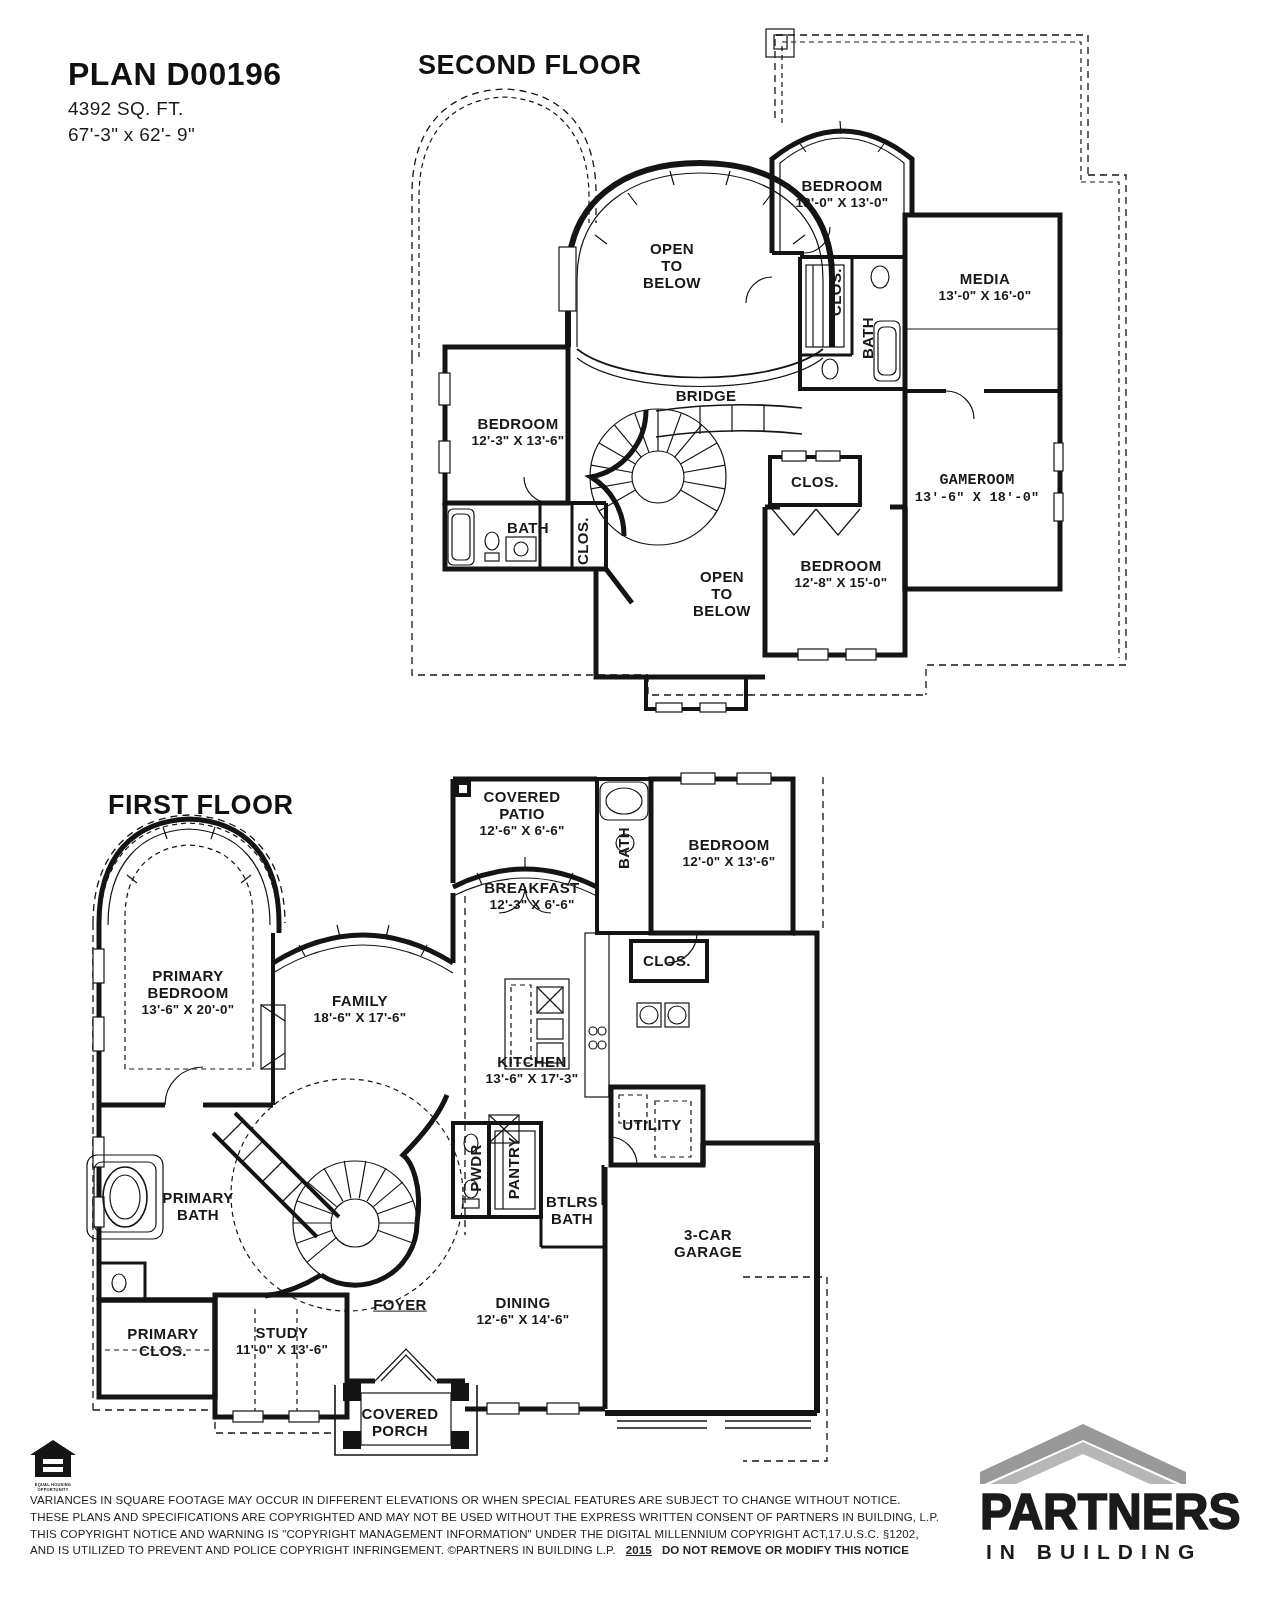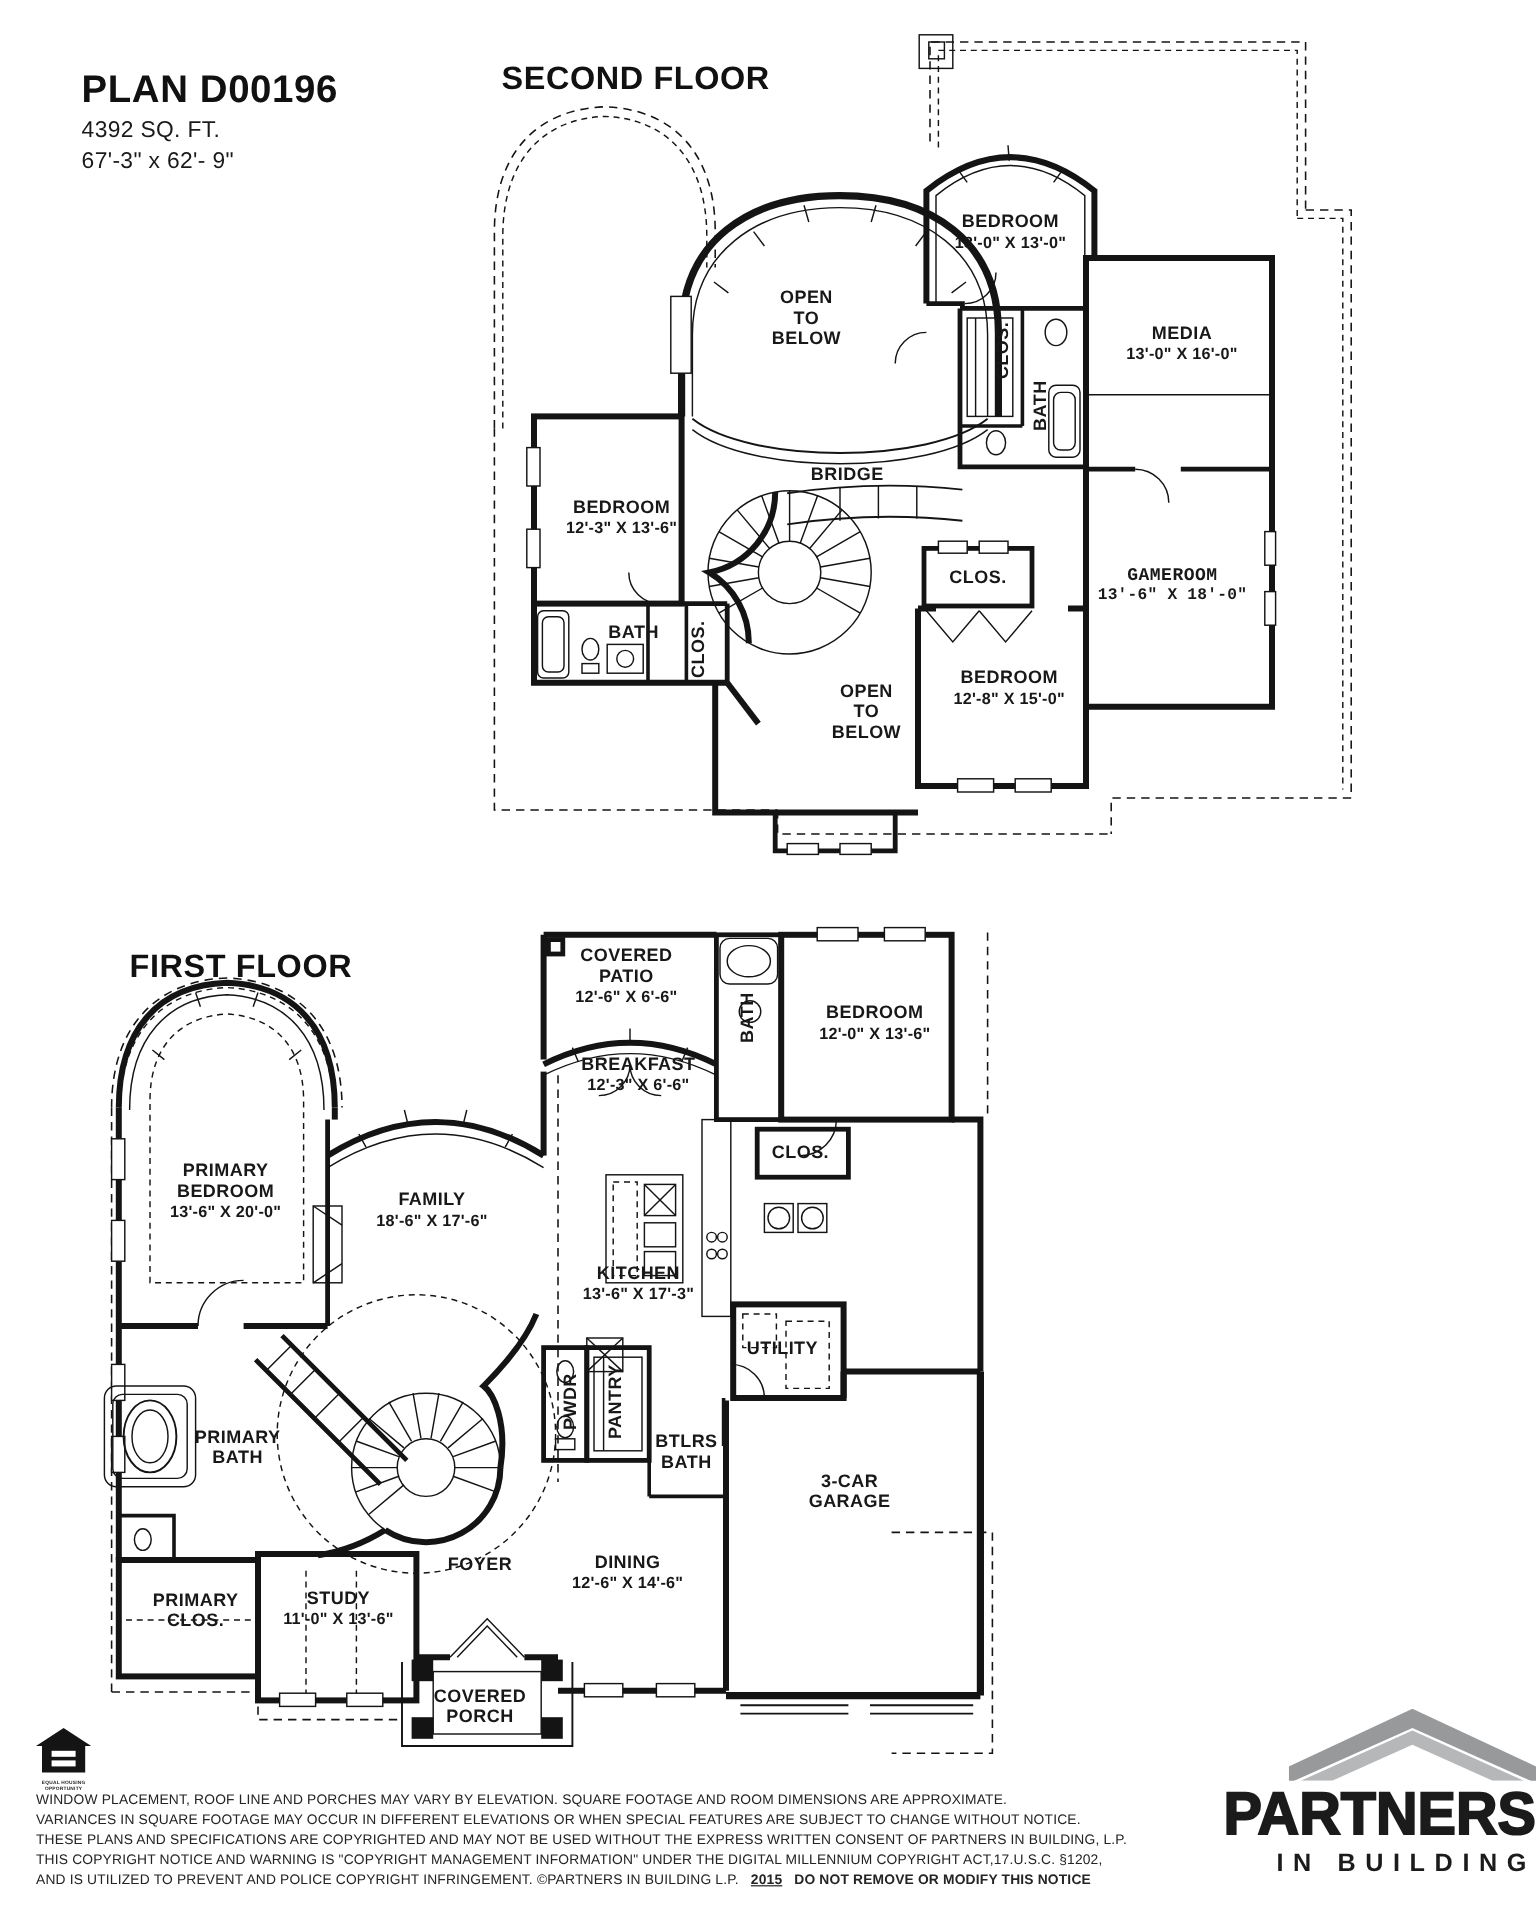--- a/index.html
+++ b/index.html
@@ -29,21 +29,21 @@
   .w1{stroke:#141414;stroke-width:1.2;fill:none;}
   .dash{stroke:#141414;stroke-width:1.3;fill:none;stroke-dasharray:7 5;}
   .dashf{stroke:#141414;stroke-width:1.2;fill:none;stroke-dasharray:5 4;}
   .white{fill:#ffffff;stroke:#141414;stroke-width:1.2;}
   .blk{fill:#141414;stroke:none;}
   
   .footer{position:absolute;left:30px;top:1492px;width:950px;font-size:11.5px;line-height:16.8px;letter-spacing:.15px;color:#242424;}
   .footer .yr{font-weight:bold;text-decoration:underline;margin:0 10px;}
   .footer .warn{font-weight:bold;}
   
-  .pib{position:absolute;left:980px;top:1424px;width:300px;text-align:right;}
+  .pib{position:absolute;left:980px;top:1424px;width:300px;text-align:left;}
   .pib .word{font-size:48px;font-weight:bold;letter-spacing:0px;color:#1b1b1b;line-height:1.02;transform:scaleY(1.04);-webkit-text-stroke:1.6px #1b1b1b;}
   .pib .tag{font-size:21px;font-weight:bold;letter-spacing:8px;color:#1b1b1b;margin-top:3px;padding-left:6px;}
   
   .eho{position:absolute;left:28px;top:1440px;width:50px;text-align:center;}
   .eho-cap{font-size:4px;line-height:5px;color:#222;font-weight:bold;letter-spacing:.2px;}
 </style>
 </head>
 <body>
 
 <div class="plan-title">PLAN D00196</div>
@@ -343,39 +343,38 @@
 <div class="lbl" style="left:652px;top:1125px;"><span class="nm">UTILITY</span></div>
 <div class="lbl vert" style="left:476px;top:1168px;"><span class="nm">PWDR</span></div>
 <div class="lbl vert" style="left:514px;top:1168px;"><span class="nm">PANTRY</span></div>
 <div class="lbl" style="left:572px;top:1211px;"><span class="nm">BTLRS
 BATH</span></div>
 <div class="lbl" style="left:198px;top:1207px;"><span class="nm">PRIMARY
 BATH</span></div>
 <div class="lbl" style="left:708px;top:1244px;"><span class="nm">3-CAR
 GARAGE</span></div>
 <div class="lbl" style="left:523px;top:1311px;"><span class="nm">DINING</span><span class="dm">12'-6" X 14'-6"</span></div>
-<div class="lbl" style="left:400px;top:1305px;"><span class="nm">FOYER</span></div>
+<div class="lbl" style="left:400px;top:1305px;text-decoration:underline;"><span class="nm">FOYER</span></div>
 <div class="lbl" style="left:163px;top:1343px;"><span class="nm">PRIMARY
 CLOS.</span></div>
 <div class="lbl" style="left:282px;top:1341px;"><span class="nm">STUDY</span><span class="dm">11'-0" X 13'-6"</span></div>
 <div class="lbl" style="left:400px;top:1423px;"><span class="nm">COVERED
 PORCH</span></div>
 
 <div class="eho">
   <svg width="46" height="38" viewBox="0 0 46 38">
     <polygon class="blk" points="23,0 46,15 41,15 41,37 5,37 5,15 0,15"></polygon>
     <rect x="13" y="19" width="20" height="5" fill="#fff"></rect>
     <rect x="13" y="27" width="20" height="5" fill="#fff"></rect>
   </svg>
   <div class="eho-cap" style="white-space:pre-line;">EQUAL HOUSING
 OPPORTUNITY</div>
 </div>
 
 <div class="footer">
-  <div>WINDOW PLACEMENT, ROOF LINE AND PORCHES MAY VARY BY ELEVATION.  SQUARE FOOTAGE AND ROOM DIMENSIONS ARE APPROXIMATE.</div>
   <div>VARIANCES IN SQUARE FOOTAGE MAY OCCUR IN DIFFERENT ELEVATIONS OR WHEN SPECIAL FEATURES ARE SUBJECT TO CHANGE WITHOUT NOTICE.</div>
   <div>THESE PLANS AND SPECIFICATIONS ARE COPYRIGHTED AND MAY NOT BE USED WITHOUT THE EXPRESS WRITTEN CONSENT OF PARTNERS IN BUILDING, L.P.</div>
   <div>THIS COPYRIGHT NOTICE AND WARNING IS "COPYRIGHT MANAGEMENT INFORMATION" UNDER THE DIGITAL MILLENNIUM COPYRIGHT ACT,17.U.S.C. §1202,</div>
   <div>
     <span>AND IS UTILIZED TO PREVENT AND POLICE COPYRIGHT INFRINGEMENT. ©PARTNERS IN BUILDING L.P.</span><span class="yr">2015</span><span class="warn">DO NOT REMOVE OR MODIFY THIS NOTICE</span>
   </div>
 </div>
 
 <div class="pib">
   <svg width="206" height="60" viewBox="0 0 206 60">

